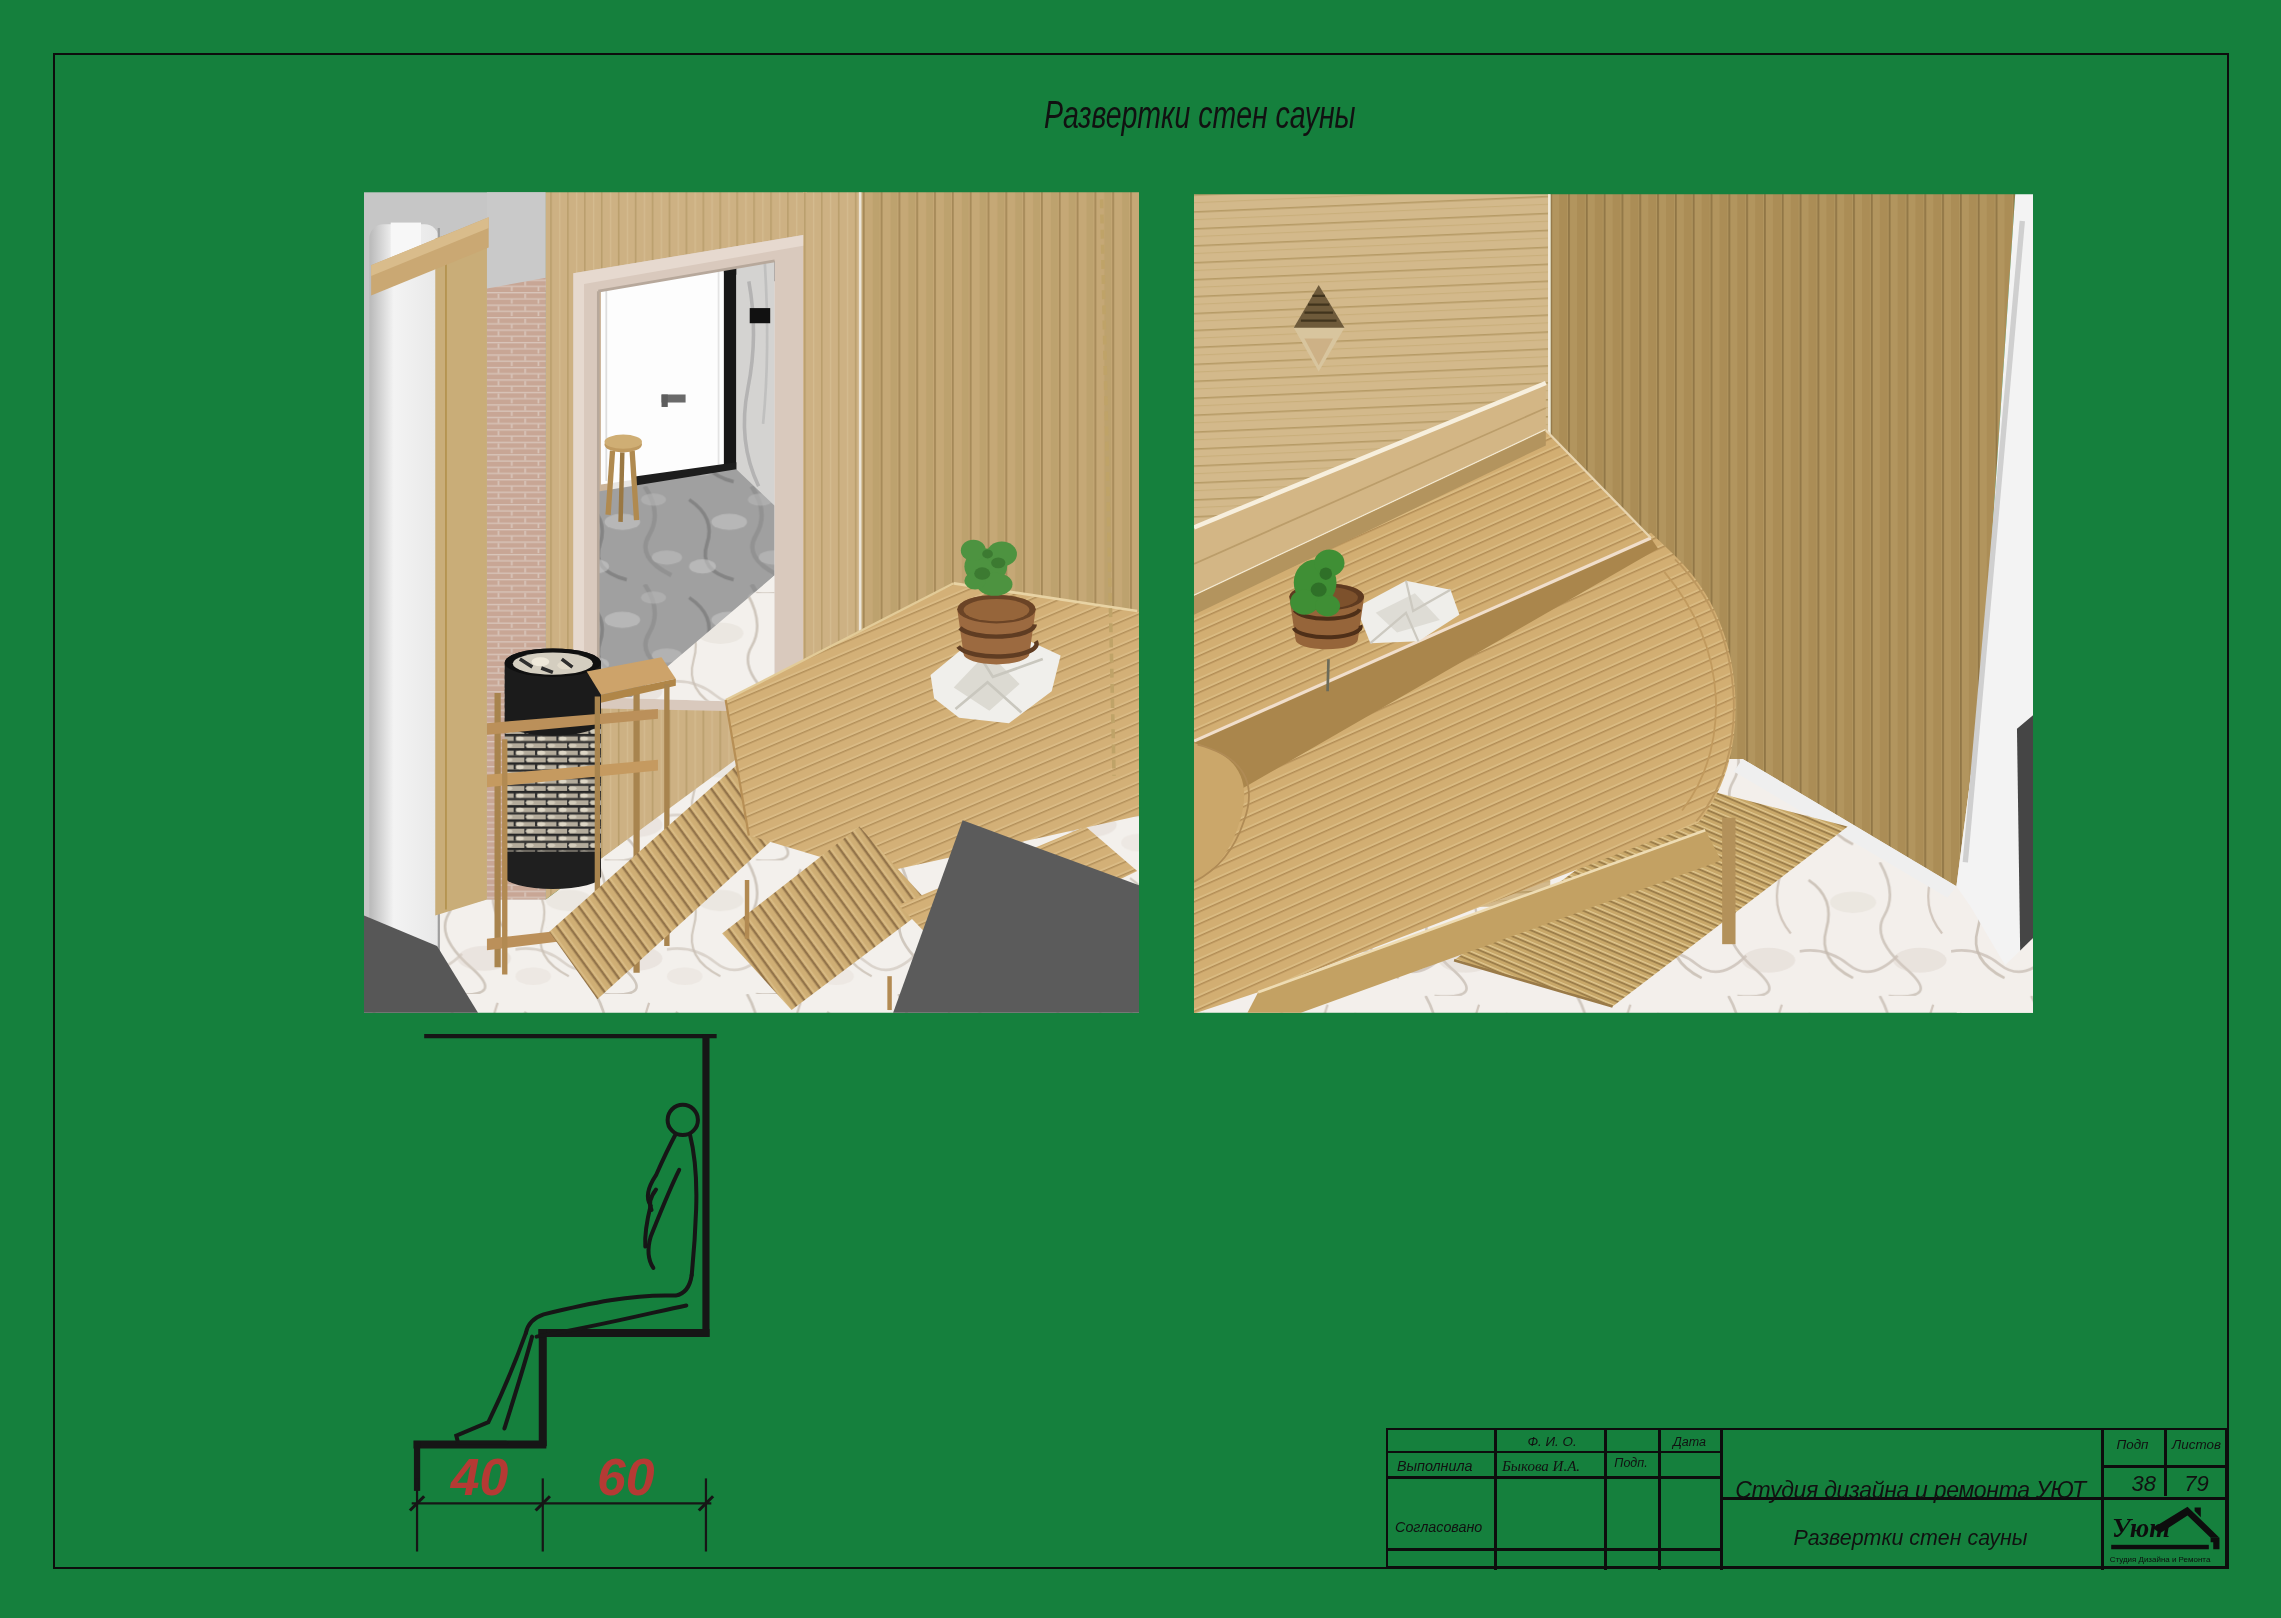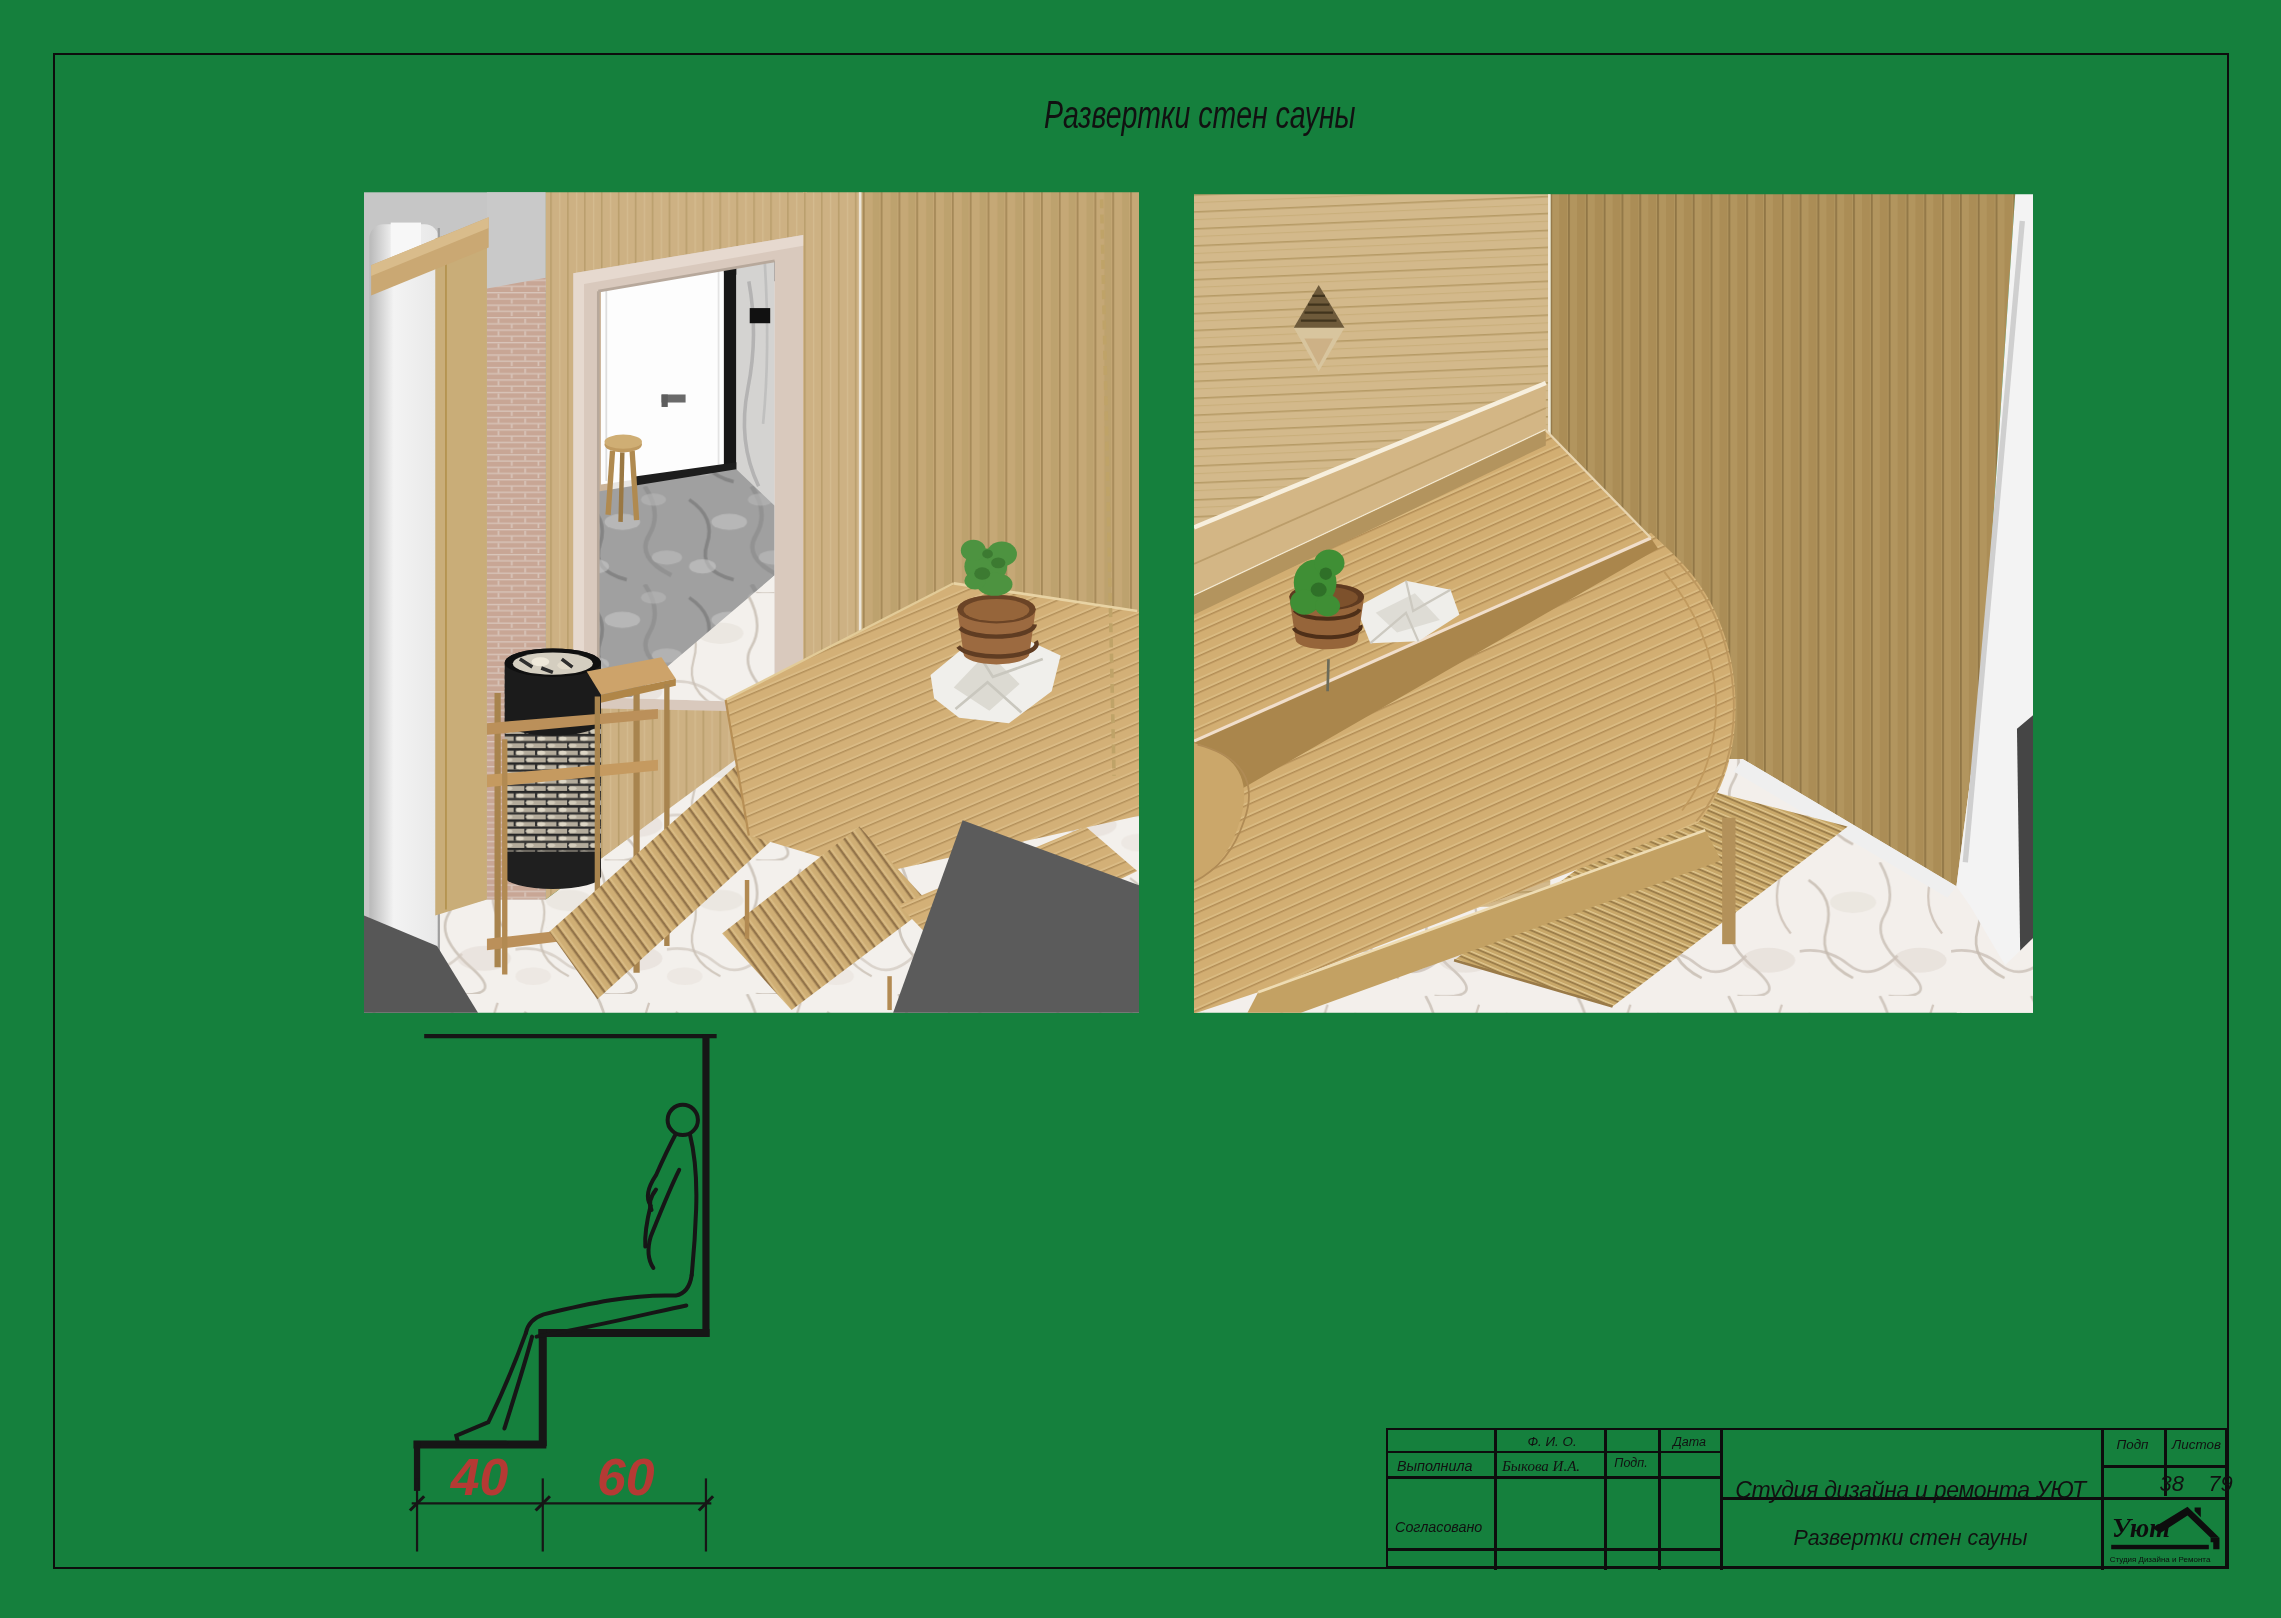--- a/index.html
+++ b/index.html
@@ -306,22 +306,22 @@
 <div class="t" style="left:114px;top:3.6px;width:100px;text-align:center;font-size:13.4px;">Ф. И. О.</div>
       <div class="t" style="left:217px;top:4.5px;width:52px;text-align:center;font-size:12.5px;margin-top:21px;">Подп.</div>
       <div class="t" style="left:272px;top:4.5px;width:59px;text-align:center;font-size:12.5px;">Дата</div>
       <div class="t" style="left:9px;top:28px;font-size:14.3px;">Выполнила</div>
       <div class="t" style="left:114px;top:28px;font-size:15px;font-family:Liberation Serif, serif;">Быкова И.А.</div>
       <div class="t" style="left:7.1px;top:89px;font-size:14.3px;">Согласовано</div>
 <div class="t" style="left:332px;top:23px;width:381px;text-align:center;font-size:23px;letter-spacing:-0.3px;margin-top:24px;">Студия дизайна и ремонта УЮТ</div>
 <div class="t" style="left:332px;top:96px;width:381px;text-align:center;font-size:21.4px;">Развертки стен сауны</div>
 <div class="t" style="left:713px;top:7.1px;width:63px;text-align:center;font-size:13.4px;">Подп</div>
       <div class="t" style="left:776px;top:7.1px;width:65px;text-align:center;font-size:13.4px;">Листов</div>
-      <div class="t" style="left:713px;top:41px;width:55px;text-align:right;font-size:22px;padding-left:28px;">38</div>
-      <div class="t" style="left:776px;top:41px;width:65px;text-align:center;font-size:22px;margin-left:24px;">79</div>
+      <div class="t" style="left:713px;top:41px;width:55px;text-align:right;font-size:22px;">38</div>
+      <div class="t" style="left:776px;top:41px;width:65px;text-align:center;font-size:22px;">79</div>
 <svg style="position:absolute;left:713px;top:66px;" width="126" height="71" viewBox="0 0 141 80">
 <text x="12" y="46" font-family="Liberation Serif,serif" font-size="30" font-style="italic" font-weight="bold" fill="#0d0d0d">Уют</text>
 <path d="M58,36 L97,12 L133,47 L123,47 L97,22 L66,42 Z" fill="#0d0d0d"></path>
 <path d="M105,13 L112,13 L112,24 L105,17 Z" fill="#0d0d0d"></path>
 <path d="M123,47 L133,47 L133,60 L126,60 L126,52 L123,52 Z" fill="#0d0d0d"></path>
 <rect x="11" y="55" width="110" height="5" fill="#0d0d0d"></rect>
 <text x="66" y="74" font-family="Liberation Sans,sans-serif" font-size="9" text-anchor="middle" fill="#0d0d0d">Студия Дизайна и Ремонта</text>
 </svg>
     </div>
 </div>

